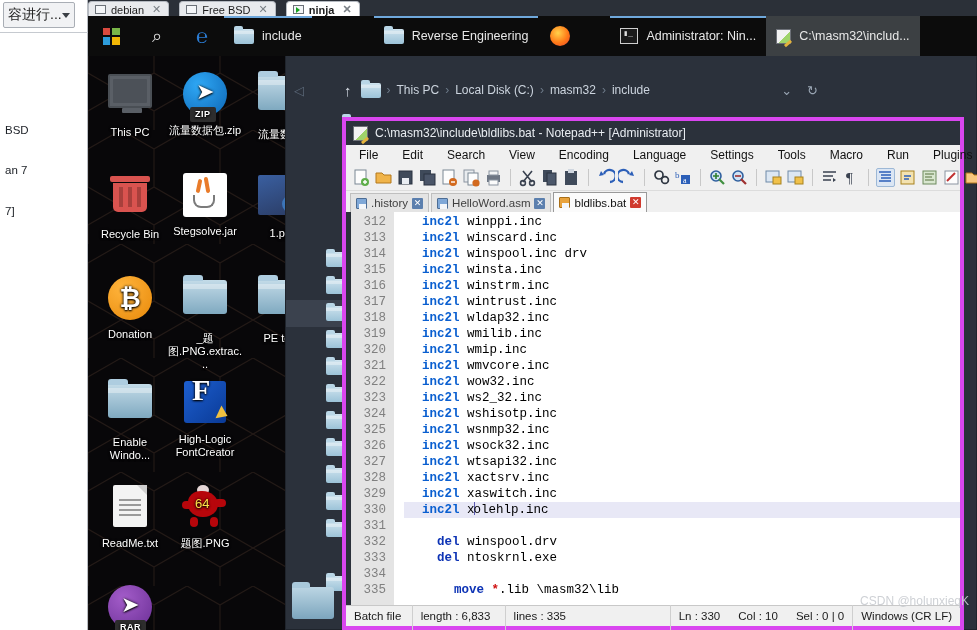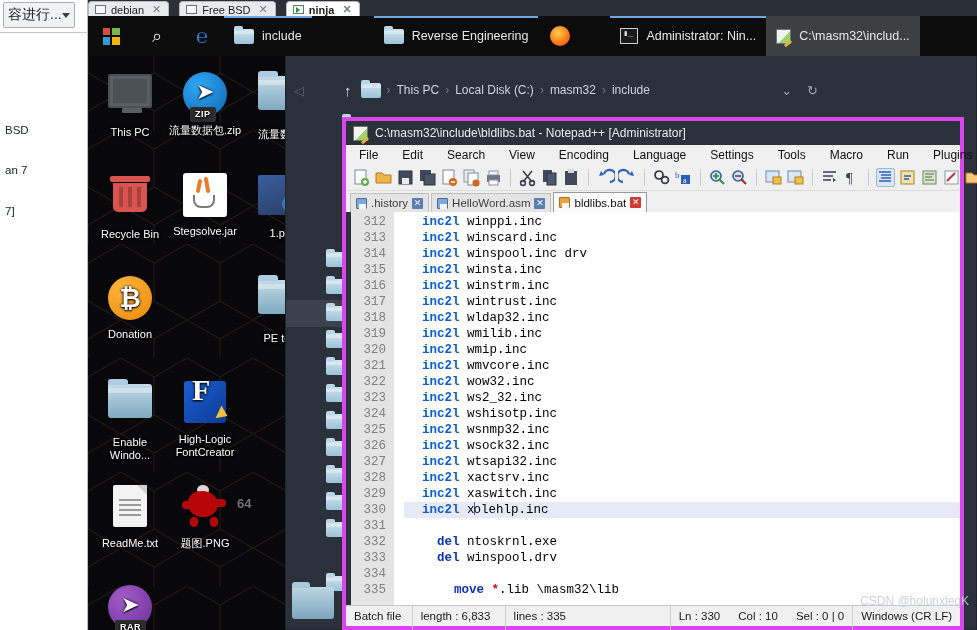--- a/index.html
+++ b/index.html
@@ -151,21 +151,21 @@
   .ico-doc:after{content:"";position:absolute;right:0;top:0;border-left:10px solid transparent;border-top:10px solid #cfcfcf;}
   .ico-doc i{position:absolute;left:6px;width:22px;height:2px;background:#9a9a9a;}
 
   .ico-font{width:42px;height:42px;margin:3px auto 0;background:linear-gradient(135deg,#1d5fd0,#0a3a96);border-radius:3px;position:relative;}
   .ico-font .f{position:absolute;left:8px;top:2px;color:#fff;font-size:30px;font-weight:bold;font-family:"Liberation Serif",serif;}
   .ico-font .pen{position:absolute;right:-2px;bottom:2px;width:0;height:0;border-left:10px solid #f0c040;border-top:7px solid transparent;border-bottom:7px solid transparent;transform:rotate(25deg);}
 
   .ico-png{width:46px;height:42px;margin:3px auto 0;position:relative;}
   .ico-png .blob{position:absolute;left:6px;top:6px;width:30px;height:26px;background:#b6060b;border-radius:45% 55% 50% 50%;}
   .ico-png .arm{position:absolute;background:#b6060b;border-radius:4px;}
-  .ico-png .num{position:absolute;left:13px;top:12px;color:#737373;font-size:13px;font-weight:bold;margin-left:42px;}
+  .ico-png .num{position:absolute;left:13px;top:12px;color:#fde047;font-size:13px;font-weight:normal;}
   .ico-png .head{position:absolute;left:15px;top:0;width:12px;height:10px;background:#e5d6d6;border-radius:50%;}
 
   
   #explorer {
     position:absolute; left:197px; top:22px; width:692px; height:592px;
     background:#2b313b; z-index:20; color:#cfd6df;
     border:1px solid #1f242c;
   }
   #exp-titlebar { height:34px; position:relative; }
   #exp-min {
@@ -365,20 +365,26 @@
         <span class="label">1.py</span>
       </div>
 
       <div class="dicon" style="left:4px; top:218px;">
         <div class="glyph">
             <div class="ico-btc">₿</div>
           </div>
         <span class="label">Donation</span>
       </div>
 
+      <div class="dicon" style="left:79px; top:218px;">
+        <div class="glyph">
+            <div class="ico-folder"></div>
+          </div>
+        <span class="label">_题图.PNG.extrac...</span>
+      </div>
 
       <div class="dicon" style="left:154px; top:218px;">
         <div class="glyph">
             <div class="ico-folder"></div>
           </div>
         <span class="label">PE too</span>
       </div>
 
       <div class="dicon" style="left:4px; top:322px;">
         <div class="glyph">
@@ -738,22 +744,22 @@
             <div class="ln"><span class="plain">  </span><span class="kw-cmd">inc2l</span><span class="plain"> wow32.inc</span></div>
             <div class="ln"><span class="plain">  </span><span class="kw-cmd">inc2l</span><span class="plain"> ws2_32.inc</span></div>
             <div class="ln"><span class="plain">  </span><span class="kw-cmd">inc2l</span><span class="plain"> wshisotp.inc</span></div>
             <div class="ln"><span class="plain">  </span><span class="kw-cmd">inc2l</span><span class="plain"> wsnmp32.inc</span></div>
             <div class="ln"><span class="plain">  </span><span class="kw-cmd">inc2l</span><span class="plain"> wsock32.inc</span></div>
             <div class="ln"><span class="plain">  </span><span class="kw-cmd">inc2l</span><span class="plain"> wtsapi32.inc</span></div>
             <div class="ln"><span class="plain">  </span><span class="kw-cmd">inc2l</span><span class="plain"> xactsrv.inc</span></div>
             <div class="ln"><span class="plain">  </span><span class="kw-cmd">inc2l</span><span class="plain"> xaswitch.inc</span></div>
             <div class="ln cur"><span class="plain">  </span><span class="kw-cmd">inc2l</span><span class="plain"> x</span><span class="caret-bar"></span><span class="plain">olehlp.inc</span></div>
             <div class="ln">&nbsp;</div>
+            <div class="ln"><span class="plain">    </span><span class="kw-del">del</span><span class="plain"> winspool.drv</span></div>
             <div class="ln"><span class="plain">    </span><span class="kw-del">del</span><span class="plain"> ntoskrnl.exe</span></div>
-            <div class="ln"><span class="plain">    </span><span class="kw-del">del</span><span class="plain"> winspool.drv</span></div>
             <div class="ln">&nbsp;</div>
             <div class="ln"><span class="plain">  </span><span class="kw-move">move</span><span class="plain"> </span><span class="kw-star">*</span><span class="plain">.lib \masm32\lib</span></div>
           </div>
       </div>
 
       <div id="npp-status">
         <div class="st-cell w1">Batch file</div>
         <div class="st-cell w3">length : 6,833</div>
         <div class="st-cell" style="width:175px">lines : 335</div>
         <div class="st-cell" style="width:190px">

